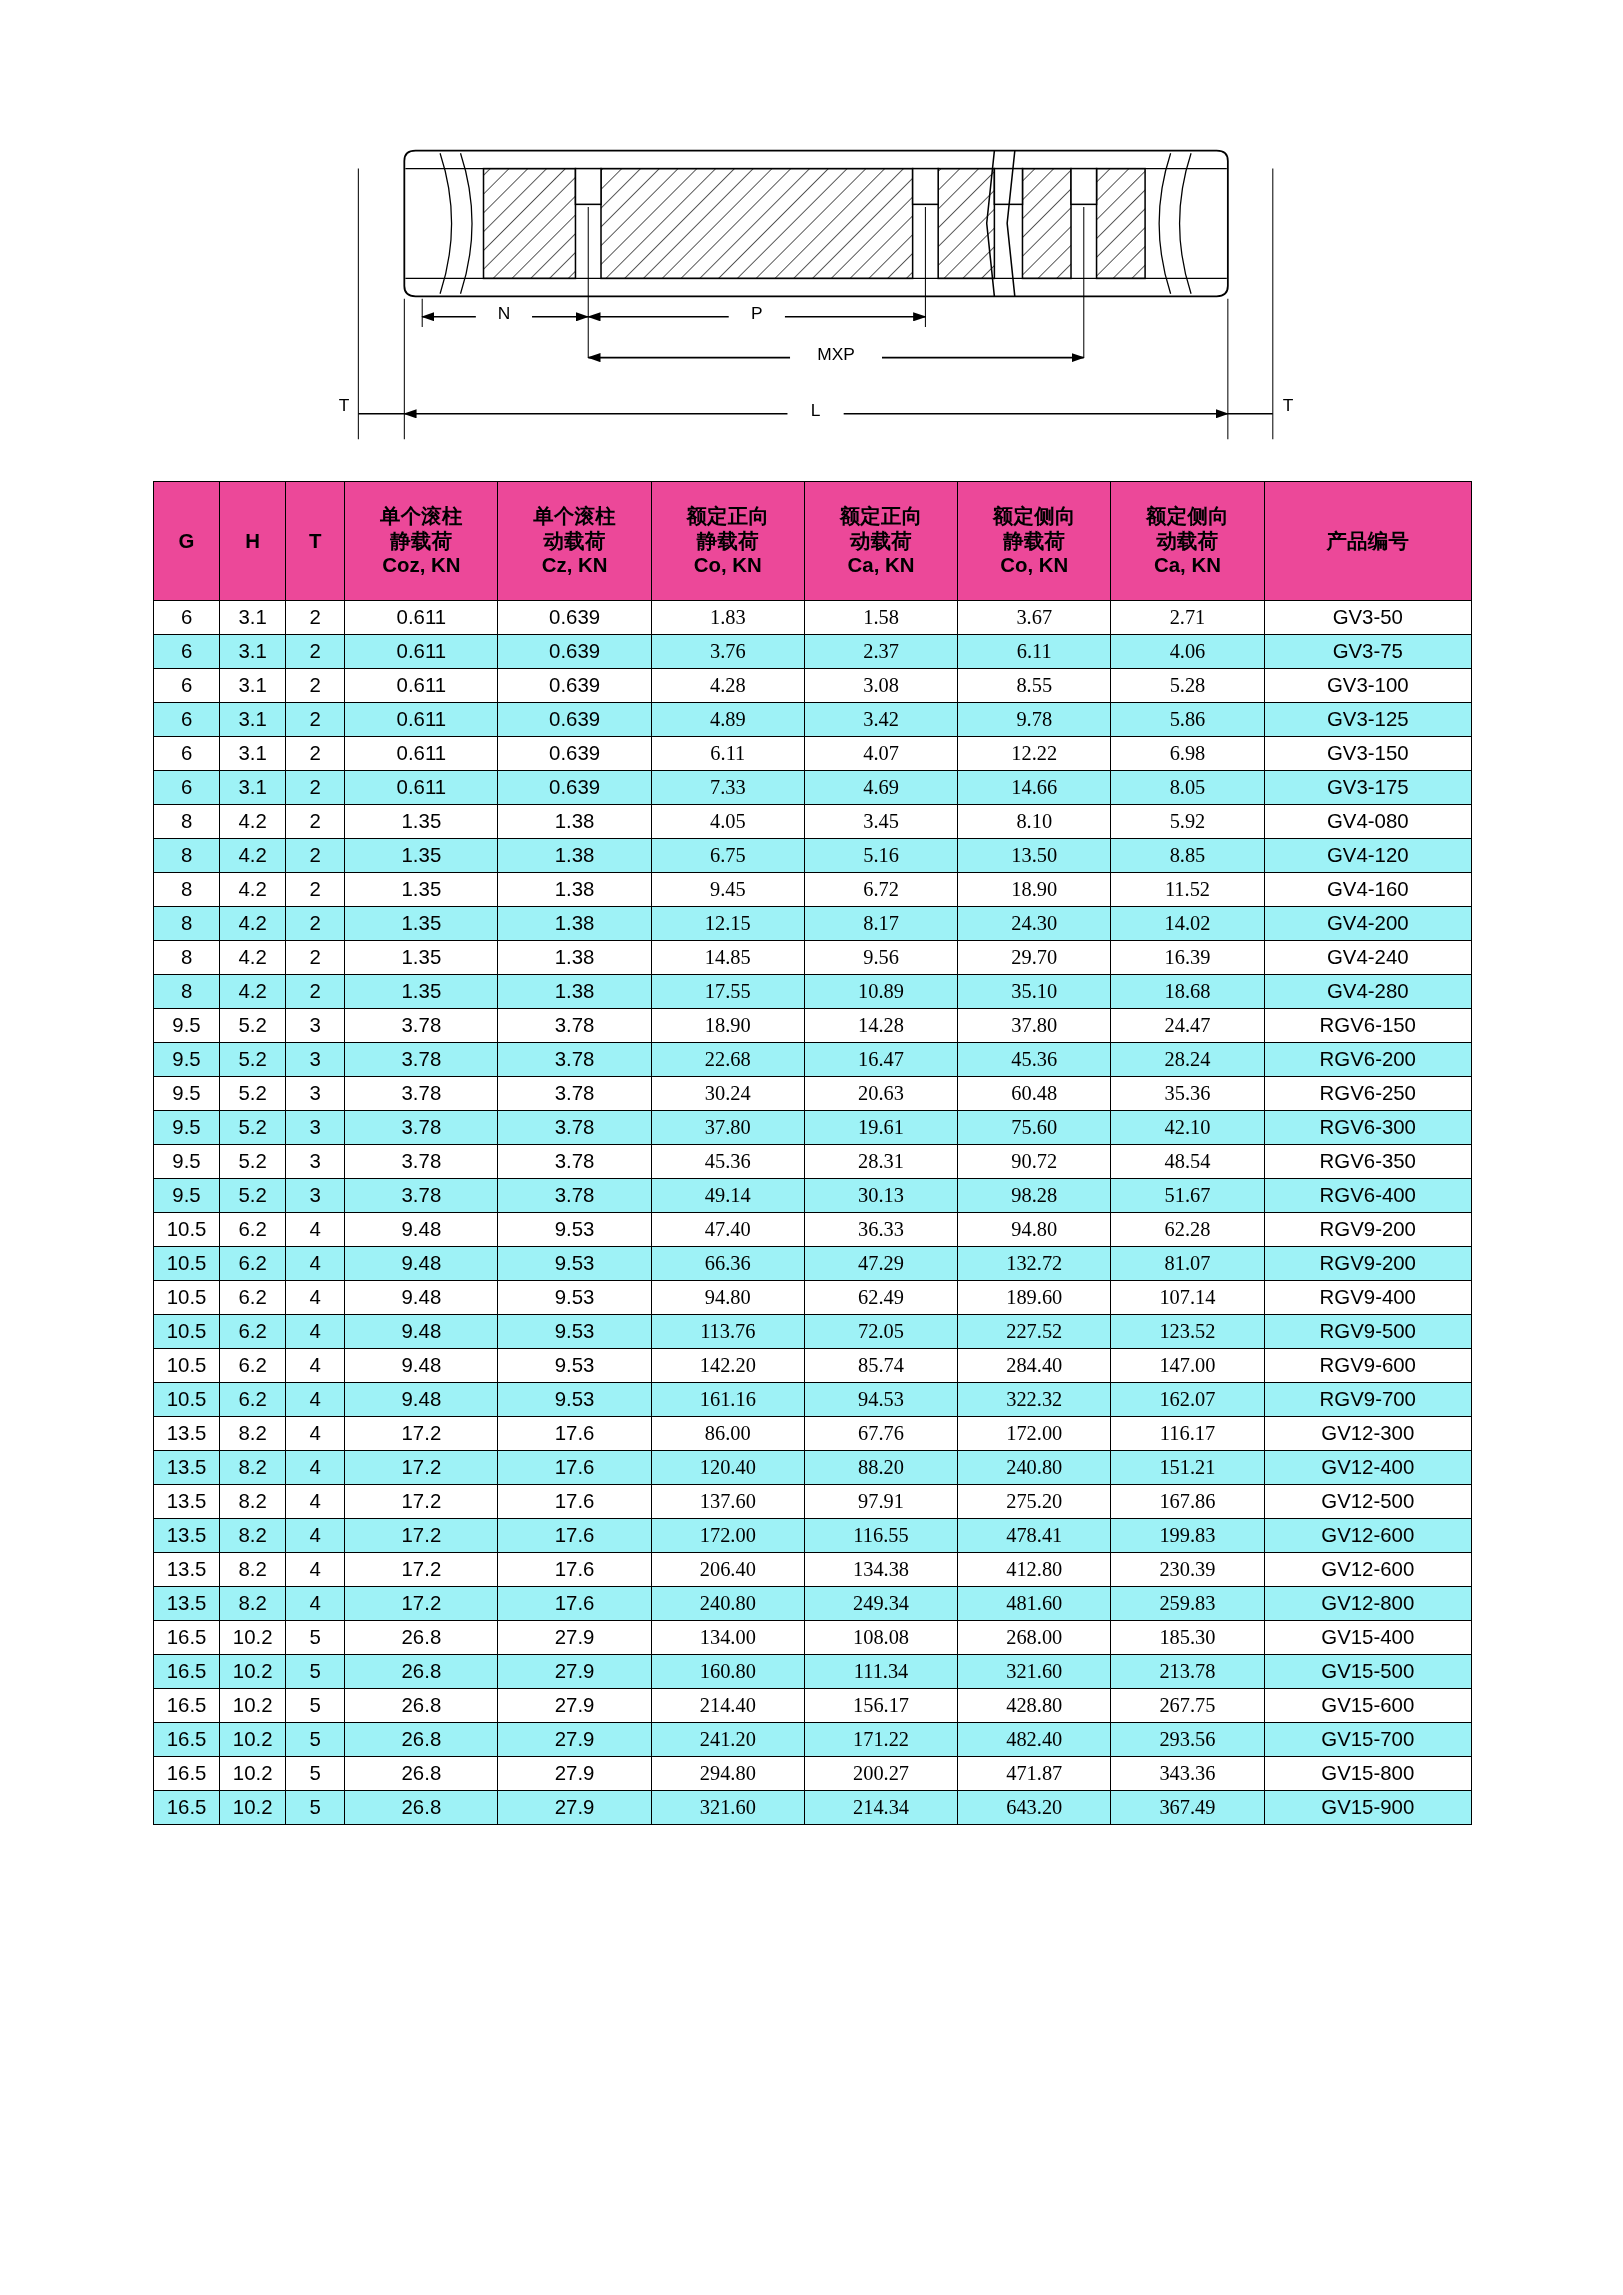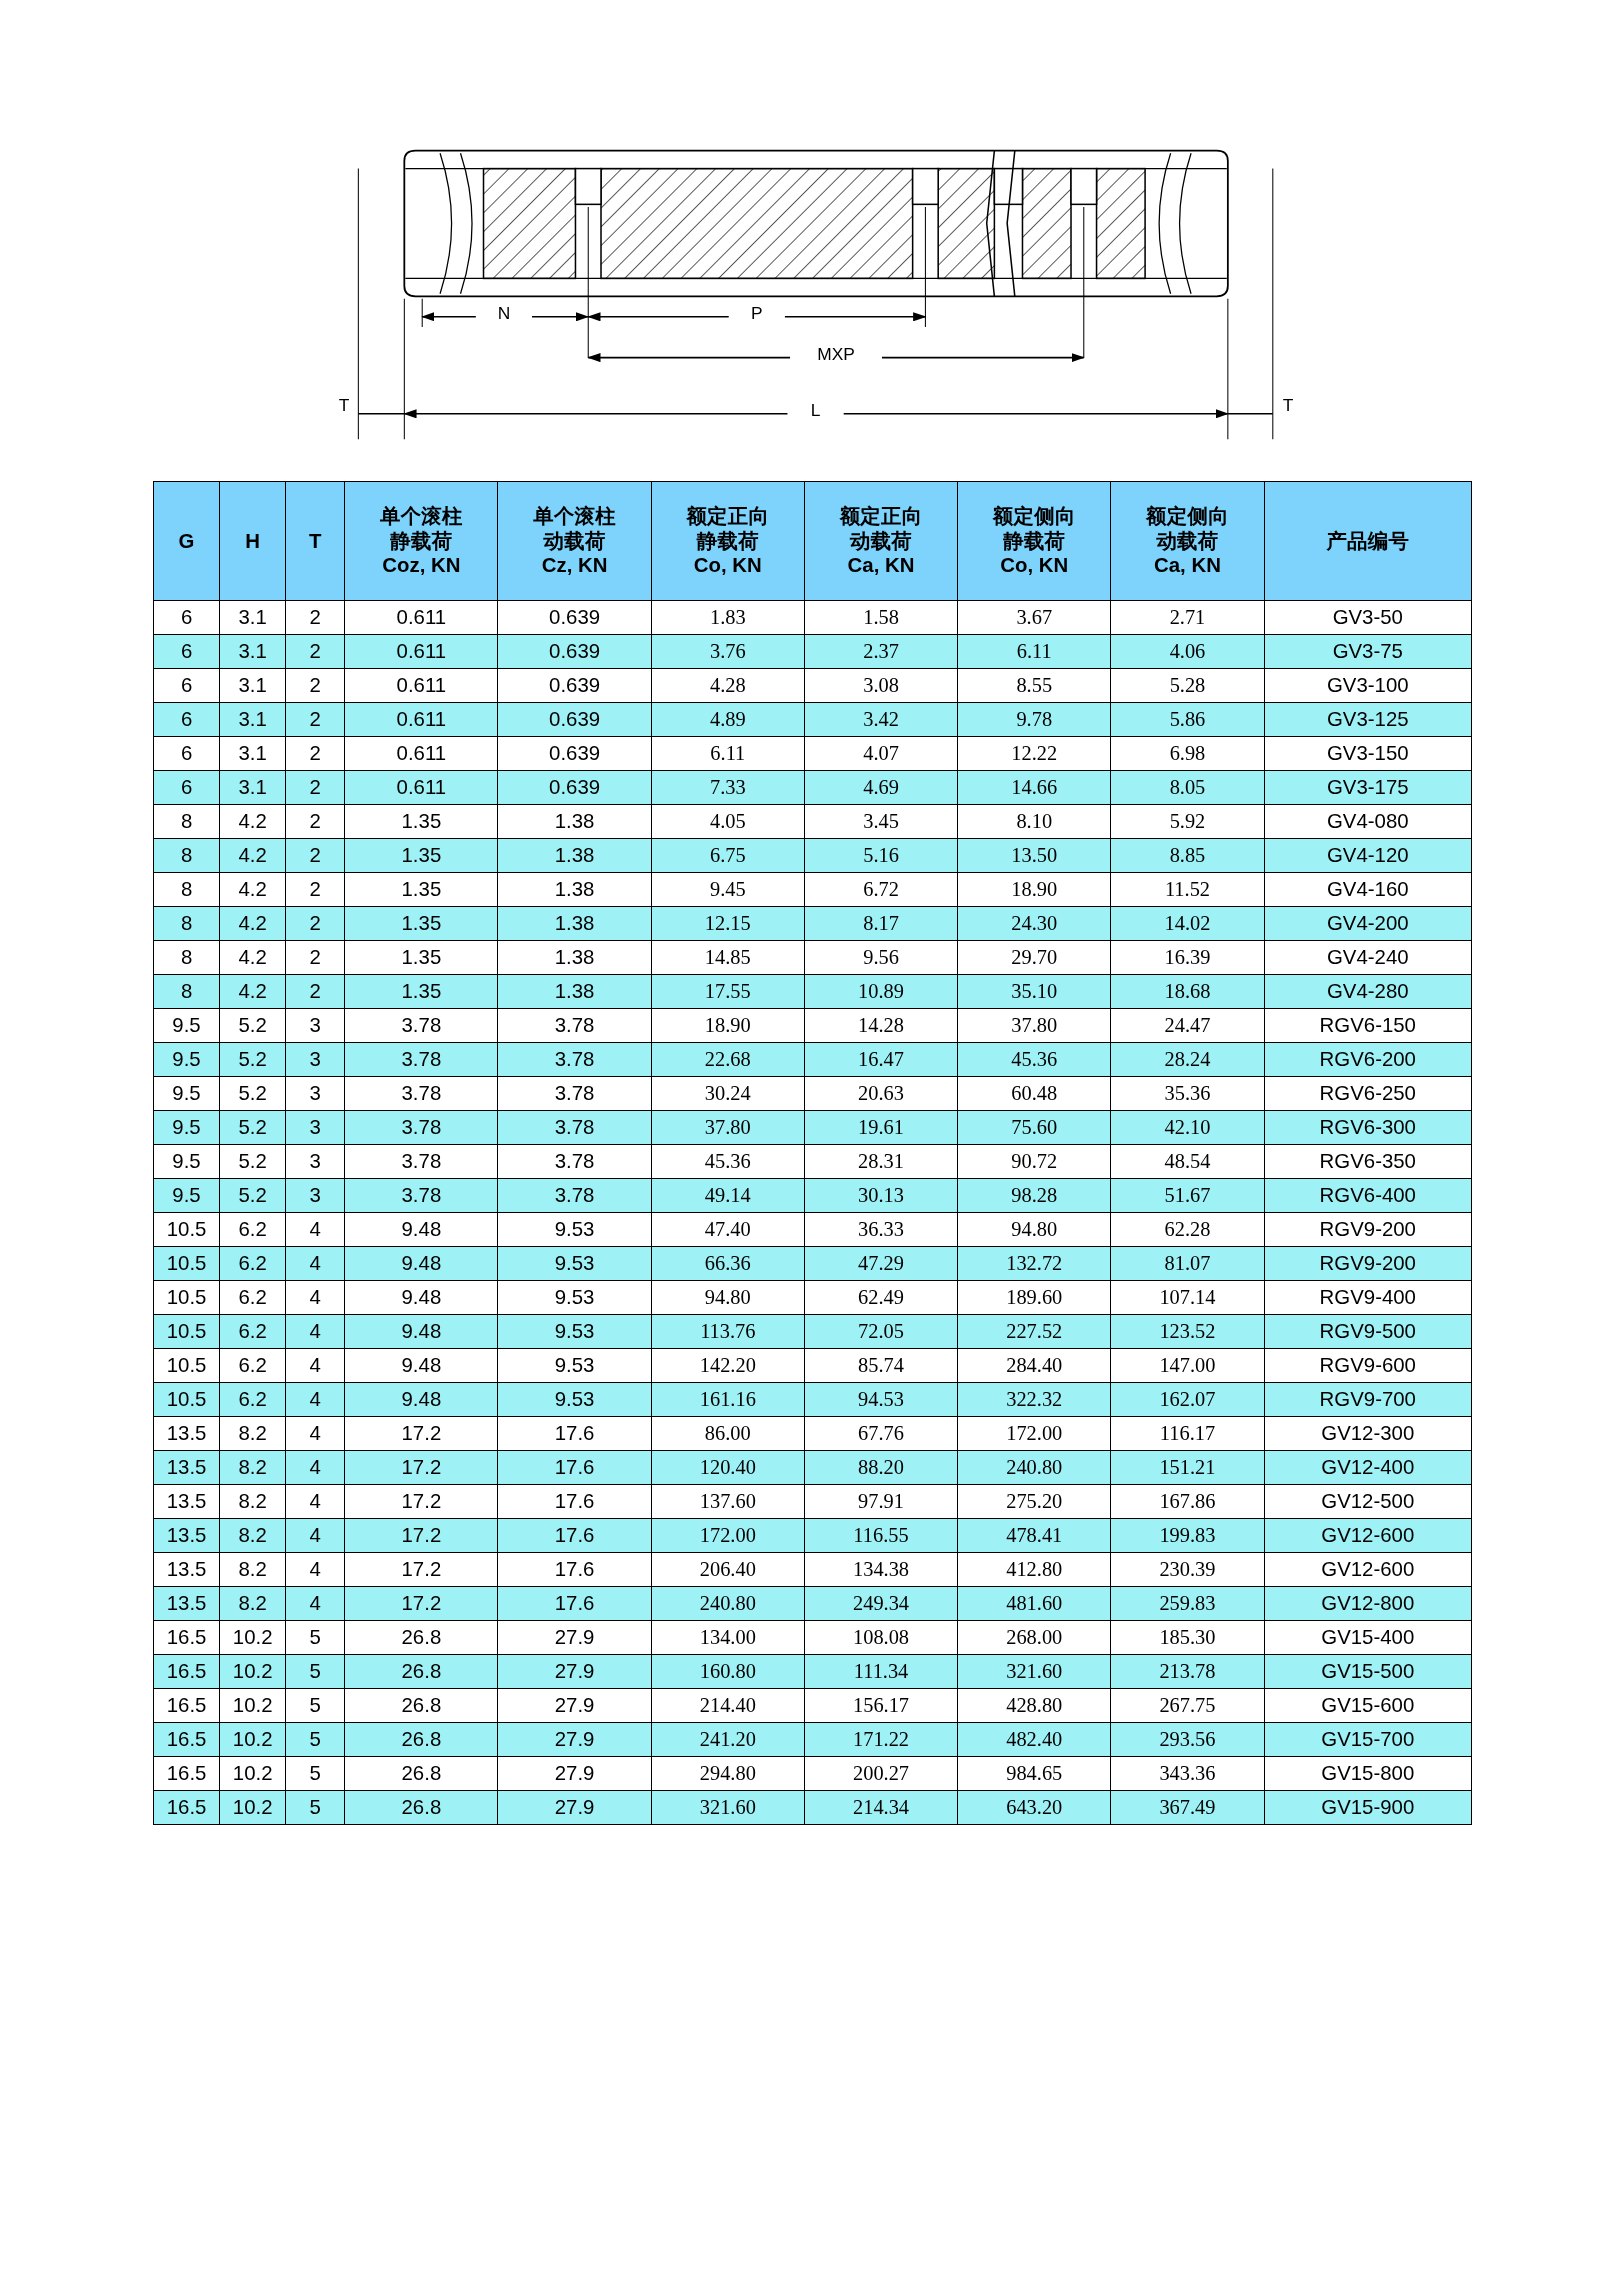--- a/index.html
+++ b/index.html
@@ -46,21 +46,21 @@
   }
   table.spec th,
   table.spec td {
     border: 1.5px solid #000000;
     text-align: center;
     vertical-align: middle;
     padding: 0;
     color: #000000;
   }
   table.spec thead th {
-    background: #7dd3fc;
+    background: #ec4899;
     font-family: "Liberation Sans", sans-serif;
     font-weight: bold;
     font-size: 20.4px;
     line-height: 1.22;
     height: 118px;
   }
   table.spec thead th .hz {
     display: block;
     font-size: 20.4px;
     letter-spacing: 0.3px;
@@ -700,21 +700,21 @@
             <td class="bold-col">GV15-700</td>
           </tr>
           <tr class="band-a">
             <td class="bold-col">16.5</td>
             <td class="bold-col">10.2</td>
             <td class="bold-col">5</td>
             <td class="bold-col">26.8</td>
             <td class="bold-col">27.9</td>
             <td>294.80</td>
             <td>200.27</td>
-            <td>984.65</td>
+            <td>471.87</td>
             <td>343.36</td>
             <td class="bold-col">GV15-800</td>
           </tr>
           <tr class="band-b">
             <td class="bold-col">16.5</td>
             <td class="bold-col">10.2</td>
             <td class="bold-col">5</td>
             <td class="bold-col">26.8</td>
             <td class="bold-col">27.9</td>
             <td>321.60</td>

